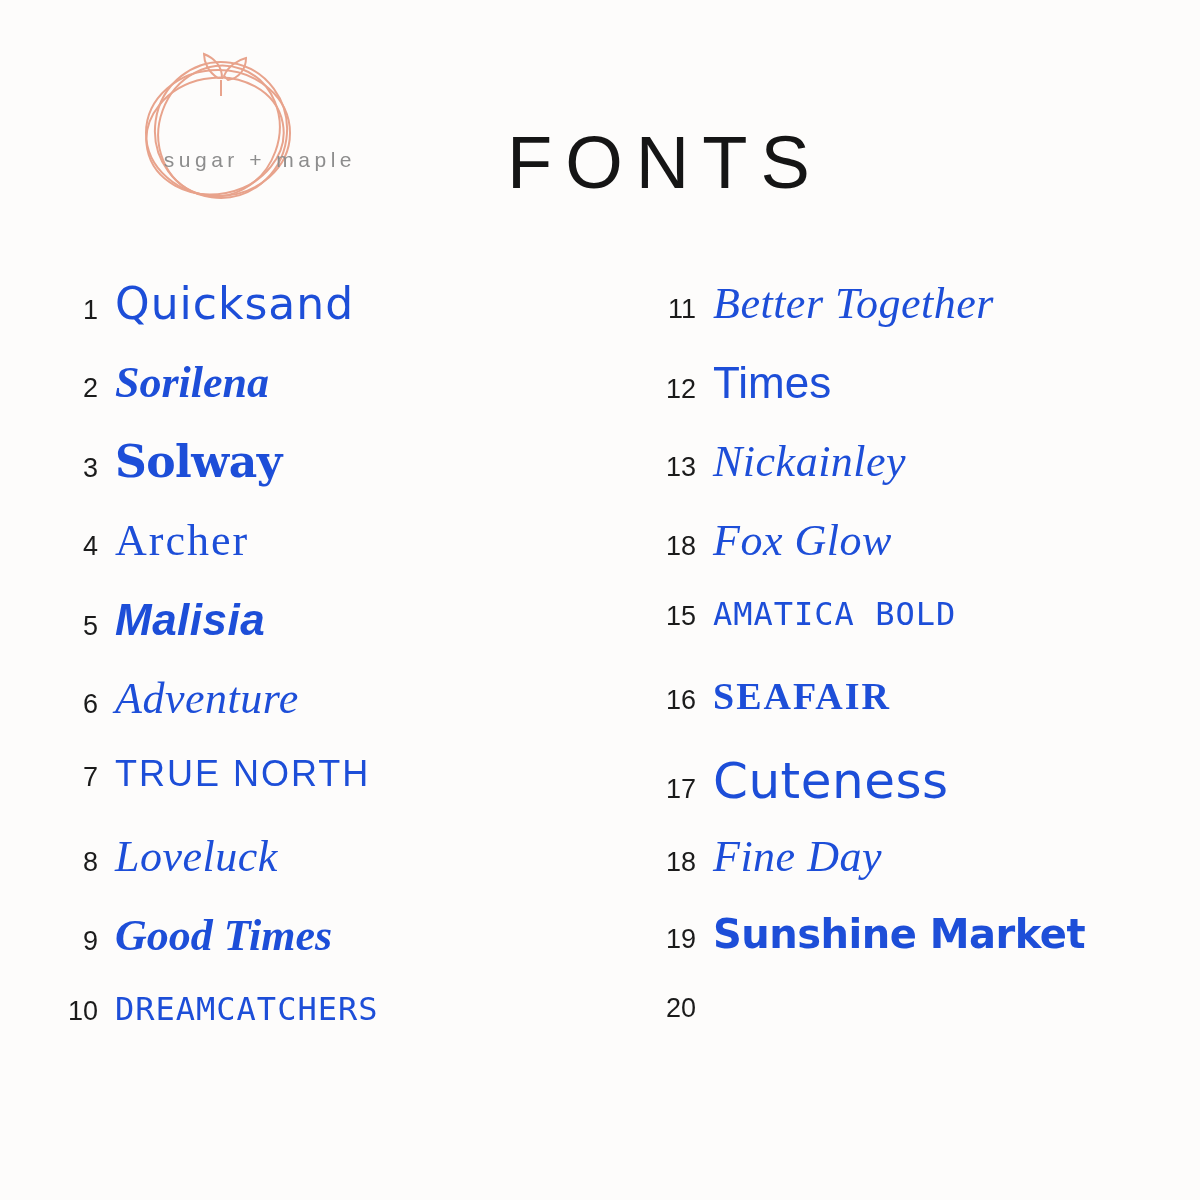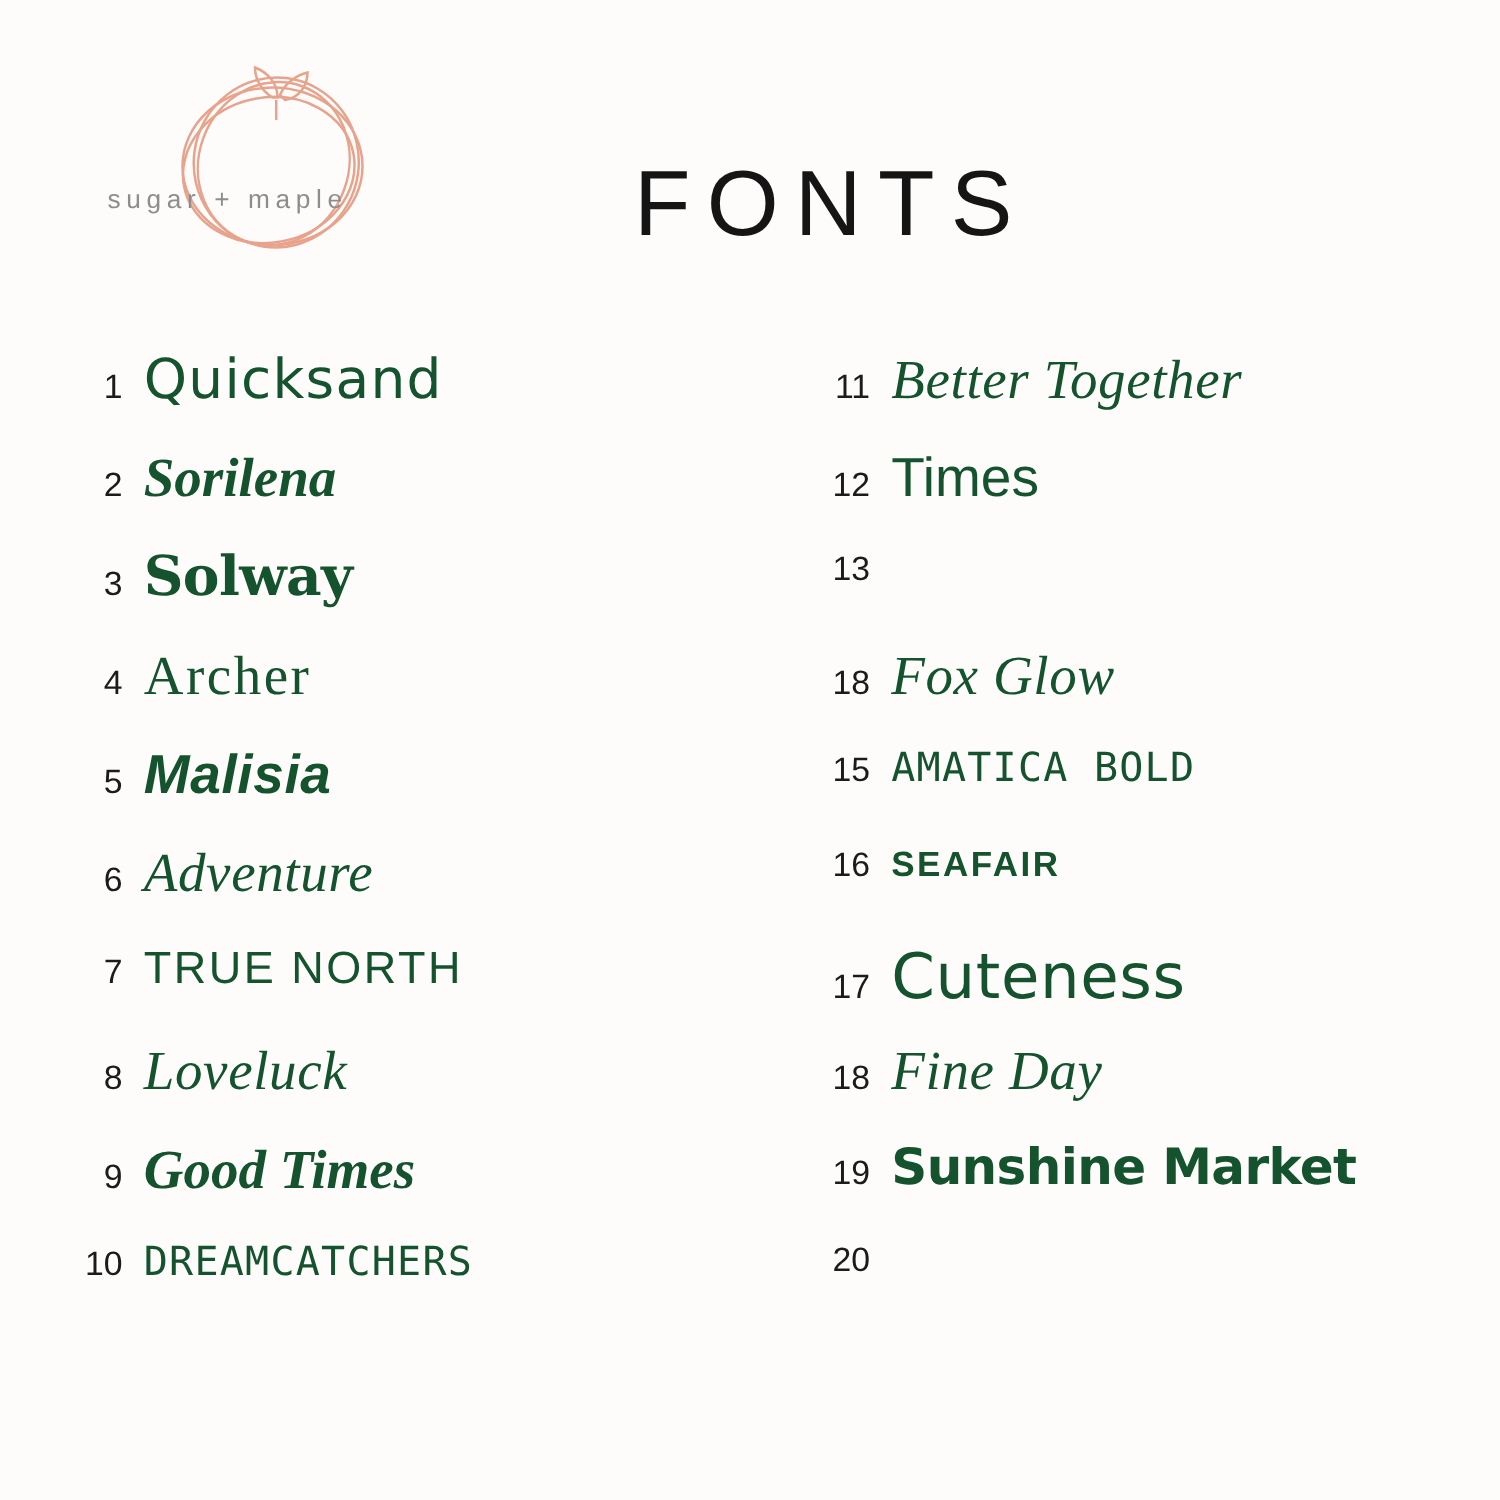--- a/index.html
+++ b/index.html
@@ -31,21 +31,21 @@
   .logo svg {
     position: absolute;
     left: 0;
     top: 0;
   }
   .logo-text {
     position: absolute;
     left: 8px;
     top: 118px;
     width: 270px;
-    text-align: left;
+    text-align: right;
     font-family: "Liberation Sans", sans-serif;
     font-size: 21px;
     letter-spacing: 4.5px;
     color: #8d8d8d;
     font-weight: 400;
   }
 
   
   .title {
     position: absolute;
@@ -89,34 +89,34 @@
     font-size: 27px;
     font-weight: 400;
     color: #1b1b1b;
     font-family: "Liberation Sans", sans-serif;
     flex: 0 0 58px;
   }
   .name {
     padding-left: 17px;
     font-size: 44px;
     line-height: 1;
-    color: #14532d;
+    color: #1d4ed8;
     white-space: nowrap;
   }
 
   
   .s-rounded   { font-family: "DejaVu Sans", sans-serif; font-weight: 400; letter-spacing: 1px; }
   .s-boldital  { font-family: "Liberation Serif", serif; font-weight: 700; font-style: italic; letter-spacing: 0px; }
   .s-slab      { font-family: "DejaVu Serif", serif; font-weight: 700; letter-spacing: -0.5px; }
   .s-serifthin { font-family: "Liberation Serif", serif; font-weight: 400; letter-spacing: 2px; }
   .s-script    { font-family: Liberation Sans, sans-serif; font-style: italic; font-weight: 600; letter-spacing: 0.5px; }
   .s-scriptl   { font-family: "Liberation Serif", serif; font-style: italic; font-weight: 400; letter-spacing: 0.5px; }
   .s-caps      { font-family: "Liberation Sans", sans-serif; font-weight: 400; letter-spacing: 2px; font-size: 36px; }
   .s-capsthin  { font-family: "DejaVu Sans Mono", monospace; font-weight: 400; letter-spacing: 1px; font-size: 32px; }
-  .s-capsserif { font-family: Liberation Sans, sans-serif; font-weight: 700; letter-spacing: 2px; font-size: 28px; }
+  .s-capsserif { font-family: Liberation Serif, serif; font-weight: 700; letter-spacing: 2px; font-size: 38px; }
   .s-sans      { font-family: "Liberation Sans", sans-serif; font-weight: 400; letter-spacing: 0px; }
   .s-sansbold  { font-family: "DejaVu Sans", sans-serif; font-weight: 700; letter-spacing: -0.5px; font-size: 40px; }
   .s-quirky    { font-family: "DejaVu Sans", sans-serif; font-weight: 400; letter-spacing: 0.5px; font-size: 50px; }
 </style>
 </head>
 <body>
 
 <div class="page">
 
   <div class="logo">
@@ -187,20 +187,21 @@
       <div class="row">
         <span class="num">11</span>
         <span class="name s-scriptl">Better Together</span>
       </div>
       <div class="row">
         <span class="num">12</span>
         <span class="name s-sans">Times</span>
       </div>
       <div class="row">
         <span class="num">13</span>
+        <span class="name s-scriptl">Nickainley</span>
       </div>
       <div class="row">
         <span class="num">18</span>
         <span class="name s-scriptl">Fox Glow</span>
       </div>
       <div class="row">
         <span class="num">15</span>
         <span class="name s-capsthin">AMATICA BOLD</span>
       </div>
       <div class="row">

